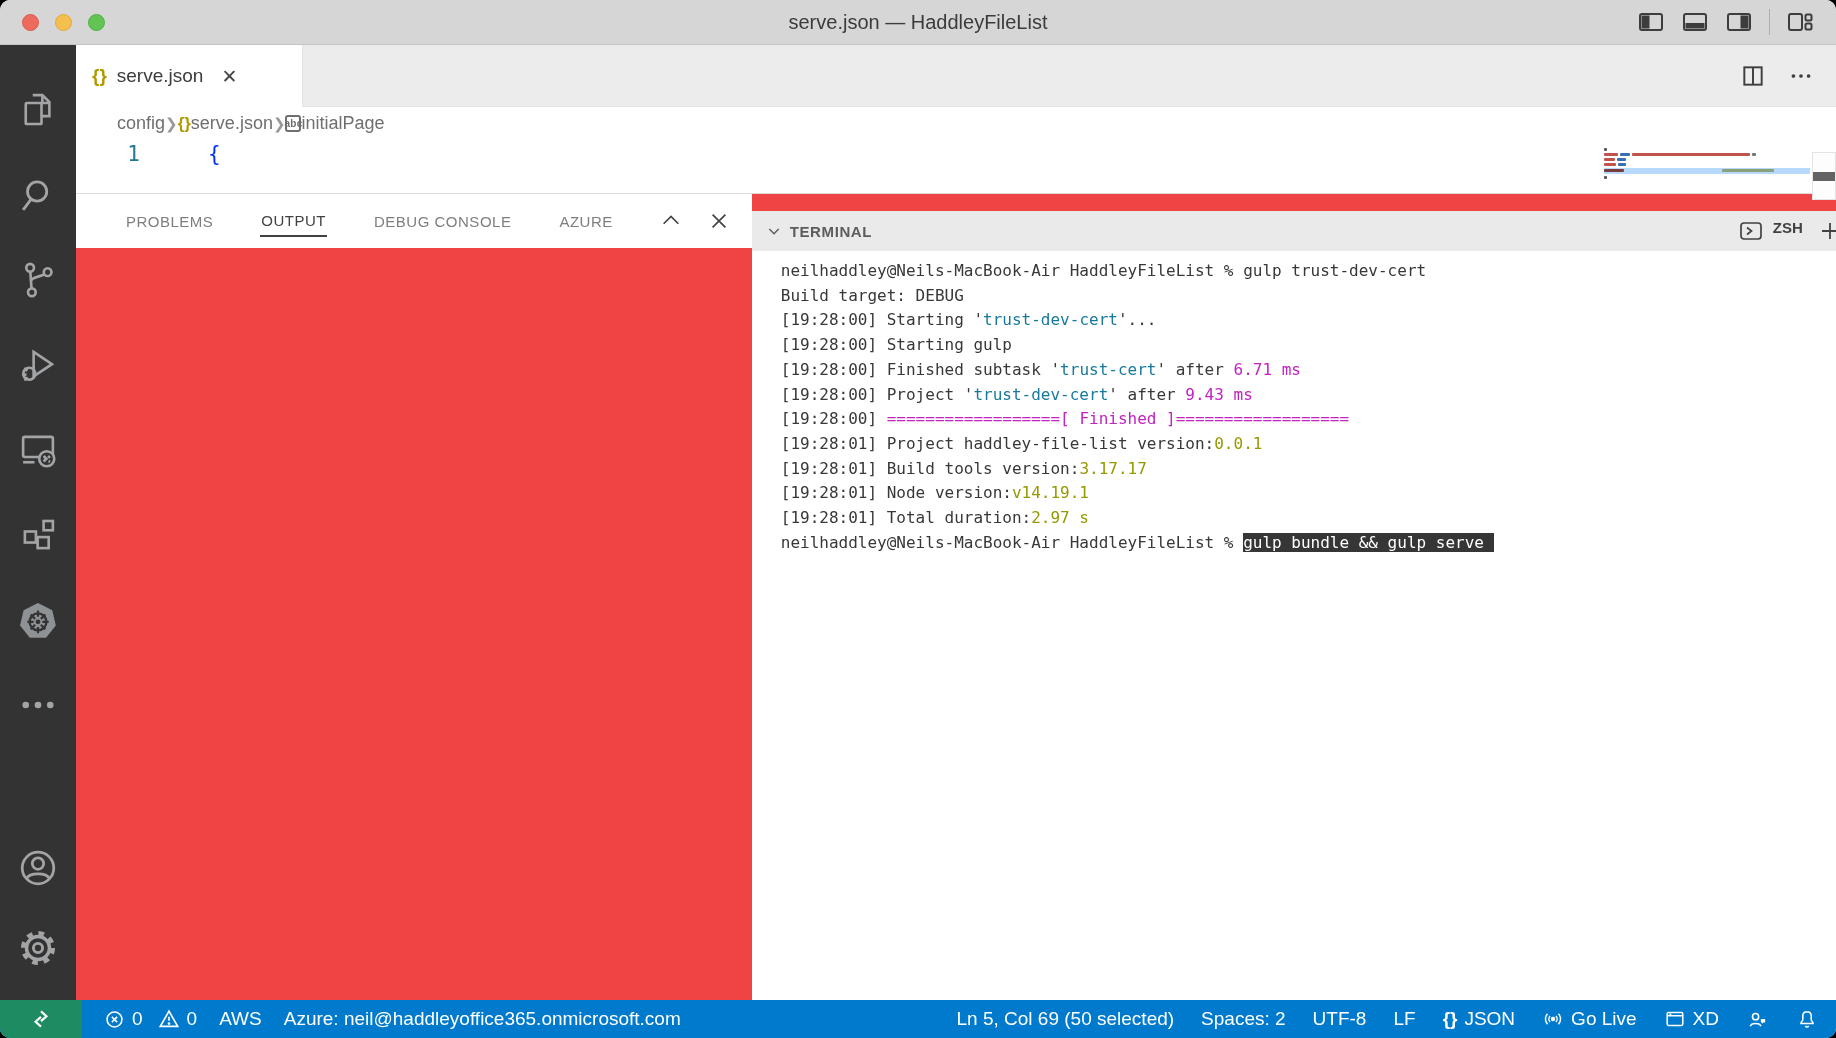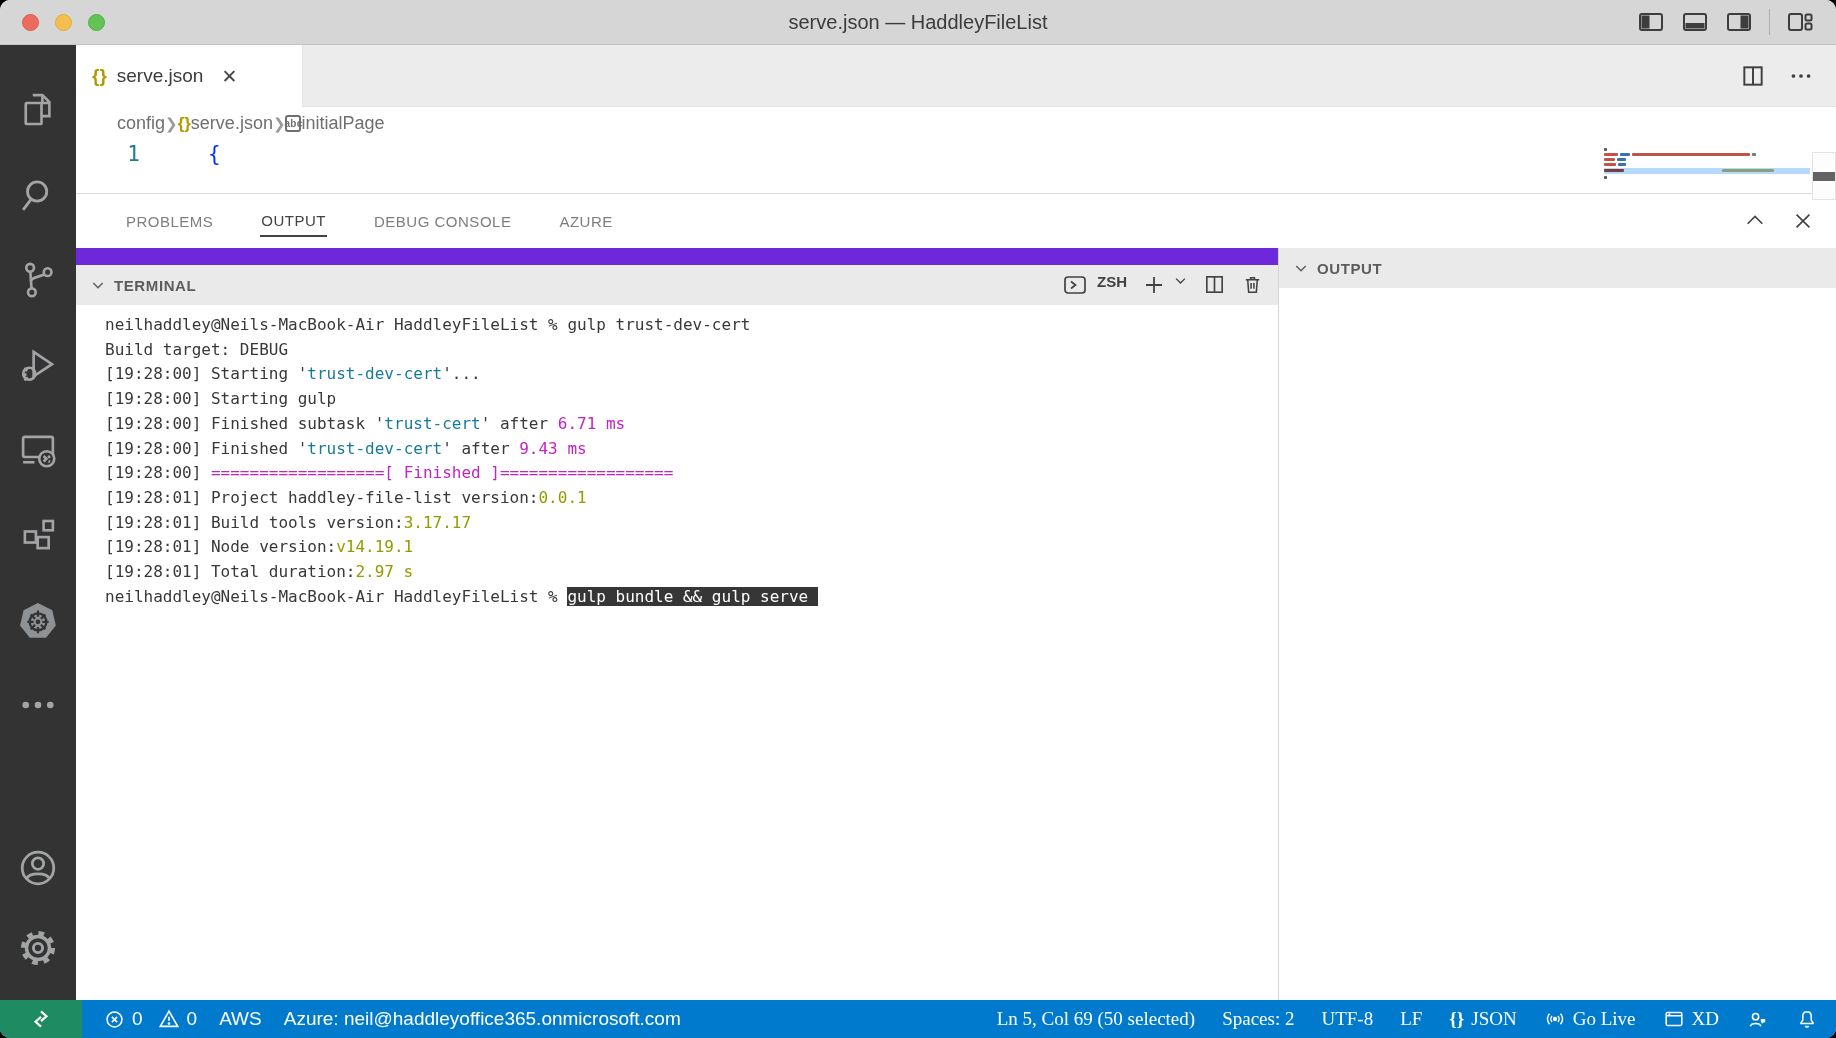--- a/index.html
+++ b/index.html
@@ -59,21 +59,21 @@
   .code-text{padding-left:68px;color:var(--bracket);font-weight:500;white-space:pre;}
   .minimap{position:absolute;top:8px;right:26px;width:206px;cursor:pointer;}
   .mm-row{display:flex;gap:2px;margin-bottom:2px;height:3px;}
   .mm-seg{height:3px;border-radius:1px;}
   .mm-hl{height:6px;background:#b7d9fb;position:relative;margin-bottom:2px;}
   .mm-hl .mm-seg{position:absolute;top:1px;}
   .mm-scroll-track{position:absolute;top:4px;right:-26px;width:24px;height:48px;border:1px solid #e3e3e3;background:#fdfdfd;}
   .mm-thumb{position:absolute;top:24px;right:-25px;width:22px;height:9px;background:#636363;cursor:pointer;}
 
   
-  .panel{flex:1;display:flex;flex-direction:column;min-height:0;border-top:1px solid #ddd;background:#6d28d9;}
+  .panel{flex:1;display:flex;min-height:0;border-top:1px solid #ddd;background:#ef4444;}
   .panel-tabs{height:54px;flex:none;display:flex;align-items:center;padding-left:49px;background:#fff;}
   .ptab{font-size:15px;letter-spacing:.5px;color:#7e7e7e;margin-right:46px;padding:6px 1px;cursor:pointer;}
   .ptab.active{color:#424242;border-bottom:2px solid #424242;}
   .panel-actions{margin-left:auto;display:flex;align-items:center;gap:26px;padding-right:22px;color:#424242;}
   .panel-body{flex:1;display:flex;min-height:0;}
   .terminal-section{width:1202px;flex:none;display:flex;flex-direction:column;min-height:0;margin-top:17px;}
   .section-header{height:40px;flex:none;background:var(--panel-header-bg);display:flex;align-items:center;color:#5d5d5d;}
   .terminal-section .section-header{padding:0 14px 0 14px;}
   .hdr-title{font-size:15px;font-weight:700;letter-spacing:.6px;margin-left:8px;color:#5d5d5d;}
   .term-toolbar{margin-left:auto;display:flex;align-items:flex-start;gap:15px;color:#424242;}
@@ -88,21 +88,21 @@
   .seg-inverse{background:var(--selection-bg);color:var(--selection-fg);}
   .output-section{flex:1;border-left:1px solid #d4d4d4;display:flex;flex-direction:column;}
   .output-section .section-header{padding-left:14px;}
   .output-body{flex:1;background:#fff;}
 
   
   .statusbar{height:38px;flex:none;background:var(--status-bar-bg);display:flex;align-items:center;color:#fff;font-size:19px;}
   .remote{width:82px;height:38px;background:var(--remote-bg);display:flex;align-items:center;justify-content:center;flex:none;cursor:pointer;}
   .sb-item{display:flex;align-items:center;gap:7px;margin-left:22px;cursor:pointer;white-space:nowrap;}
   .sb-right{margin-left:auto;display:flex;align-items:center;padding-right:18px;}
-  .sb-right .sb-item{margin-left:0;margin-right:27px;font-family:Liberation Serif, serif;}
+  .sb-right .sb-item{margin-left:0;margin-right:27px;}
   .sb-right .sb-item:last-child{margin-right:0;}
   .sb-json-glyph{font-weight:600;}
   svg{display:block;}
 </style>
 </head>
 <body>
 
 <div class="window">
 
   <div class="titlebar">
@@ -363,21 +363,21 @@
                     </svg>
                   </span>
               </div>
             </div>
             <div class="terminal-content">
                 <div class="t-line"><span class="seg-fg">neilhaddley@Neils-MacBook-Air HaddleyFileList % gulp trust-dev-cert</span></div>
                 <div class="t-line"><span class="seg-fg">Build target: DEBUG</span></div>
                 <div class="t-line"><span class="seg-fg">[19:28:00] Starting '</span><span class="seg-cyan">trust-dev-cert</span><span class="seg-fg">'...</span></div>
                 <div class="t-line"><span class="seg-fg">[19:28:00] Starting gulp</span></div>
                 <div class="t-line"><span class="seg-fg">[19:28:00] Finished subtask '</span><span class="seg-cyan">trust-cert</span><span class="seg-fg">' after </span><span class="seg-magenta">6.71 ms</span></div>
-                <div class="t-line"><span class="seg-fg">[19:28:00] Finished '</span><span class="seg-cyan">trust-dev-cert</span><span class="seg-fg">' after </span><span class="seg-magenta">9.43 ms</span></div>
+                <div class="t-line"><span class="seg-fg">[19:28:00] Project '</span><span class="seg-cyan">trust-dev-cert</span><span class="seg-fg">' after </span><span class="seg-magenta">9.43 ms</span></div>
                 <div class="t-line"><span class="seg-fg">[19:28:00] </span><span class="seg-magenta">==================[ Finished ]==================</span></div>
                 <div class="t-line"><span class="seg-fg">[19:28:01] Project haddley-file-list version:</span><span class="seg-yellow">0.0.1</span></div>
                 <div class="t-line"><span class="seg-fg">[19:28:01] Build tools version:</span><span class="seg-yellow">3.17.17</span></div>
                 <div class="t-line"><span class="seg-fg">[19:28:01] Node version:</span><span class="seg-yellow">v14.19.1</span></div>
                 <div class="t-line"><span class="seg-fg">[19:28:01] Total duration:</span><span class="seg-yellow">2.97 s</span></div>
                 <div class="t-line"><span class="seg-fg">neilhaddley@Neils-MacBook-Air HaddleyFileList % </span><span class="seg-inverse">gulp bundle &amp;&amp; gulp serve </span></div>
               </div>
           </div>
 
           <div class="output-section">

